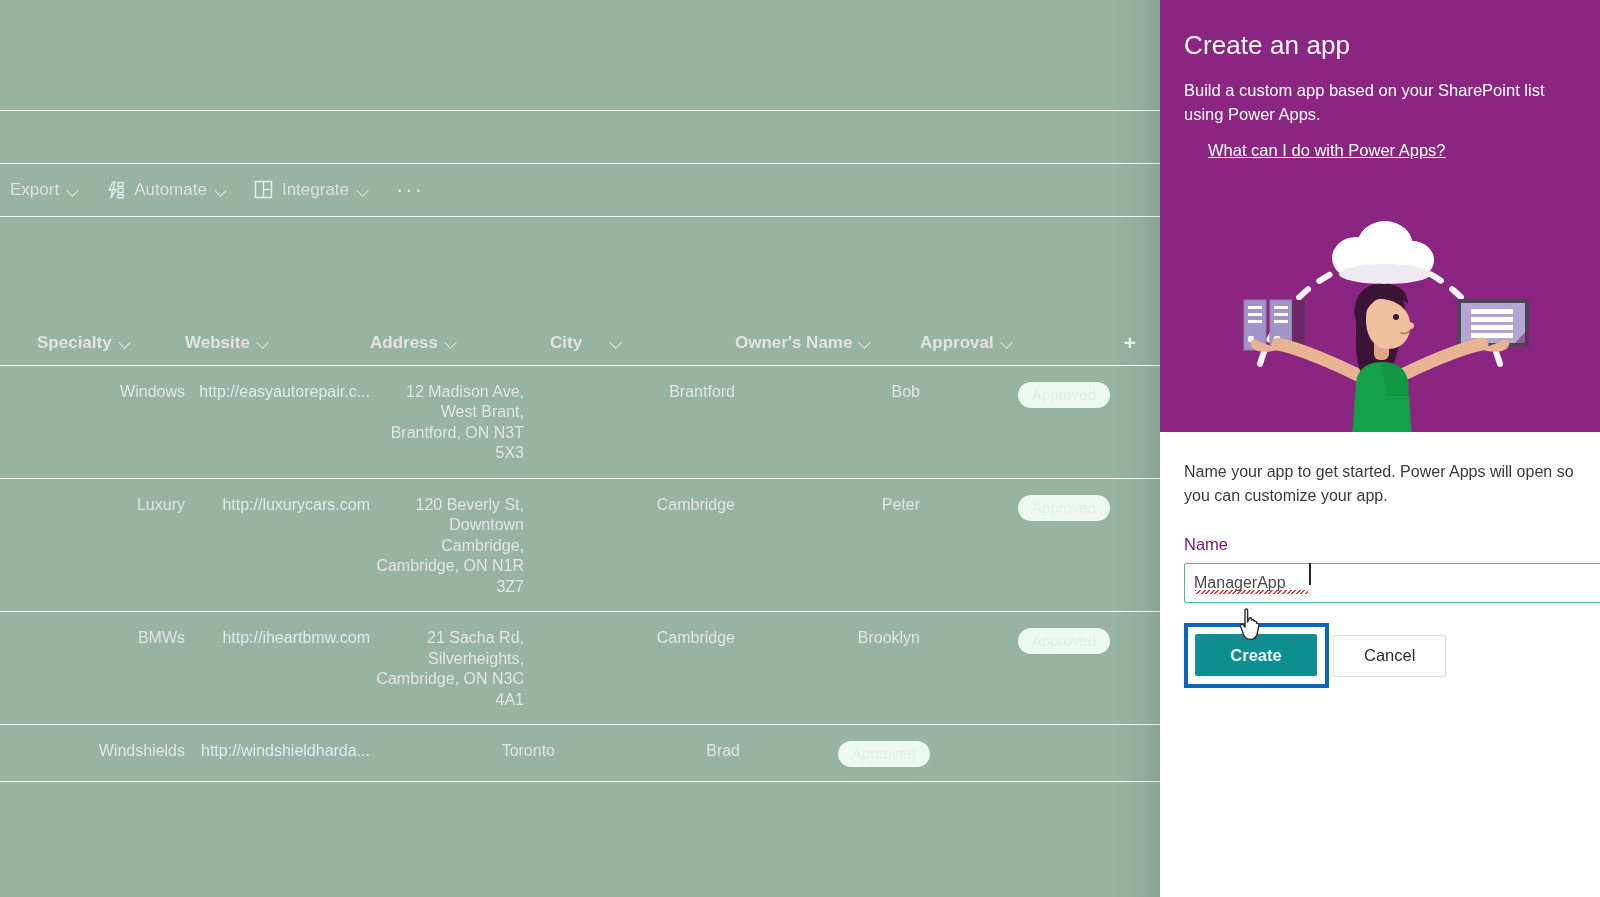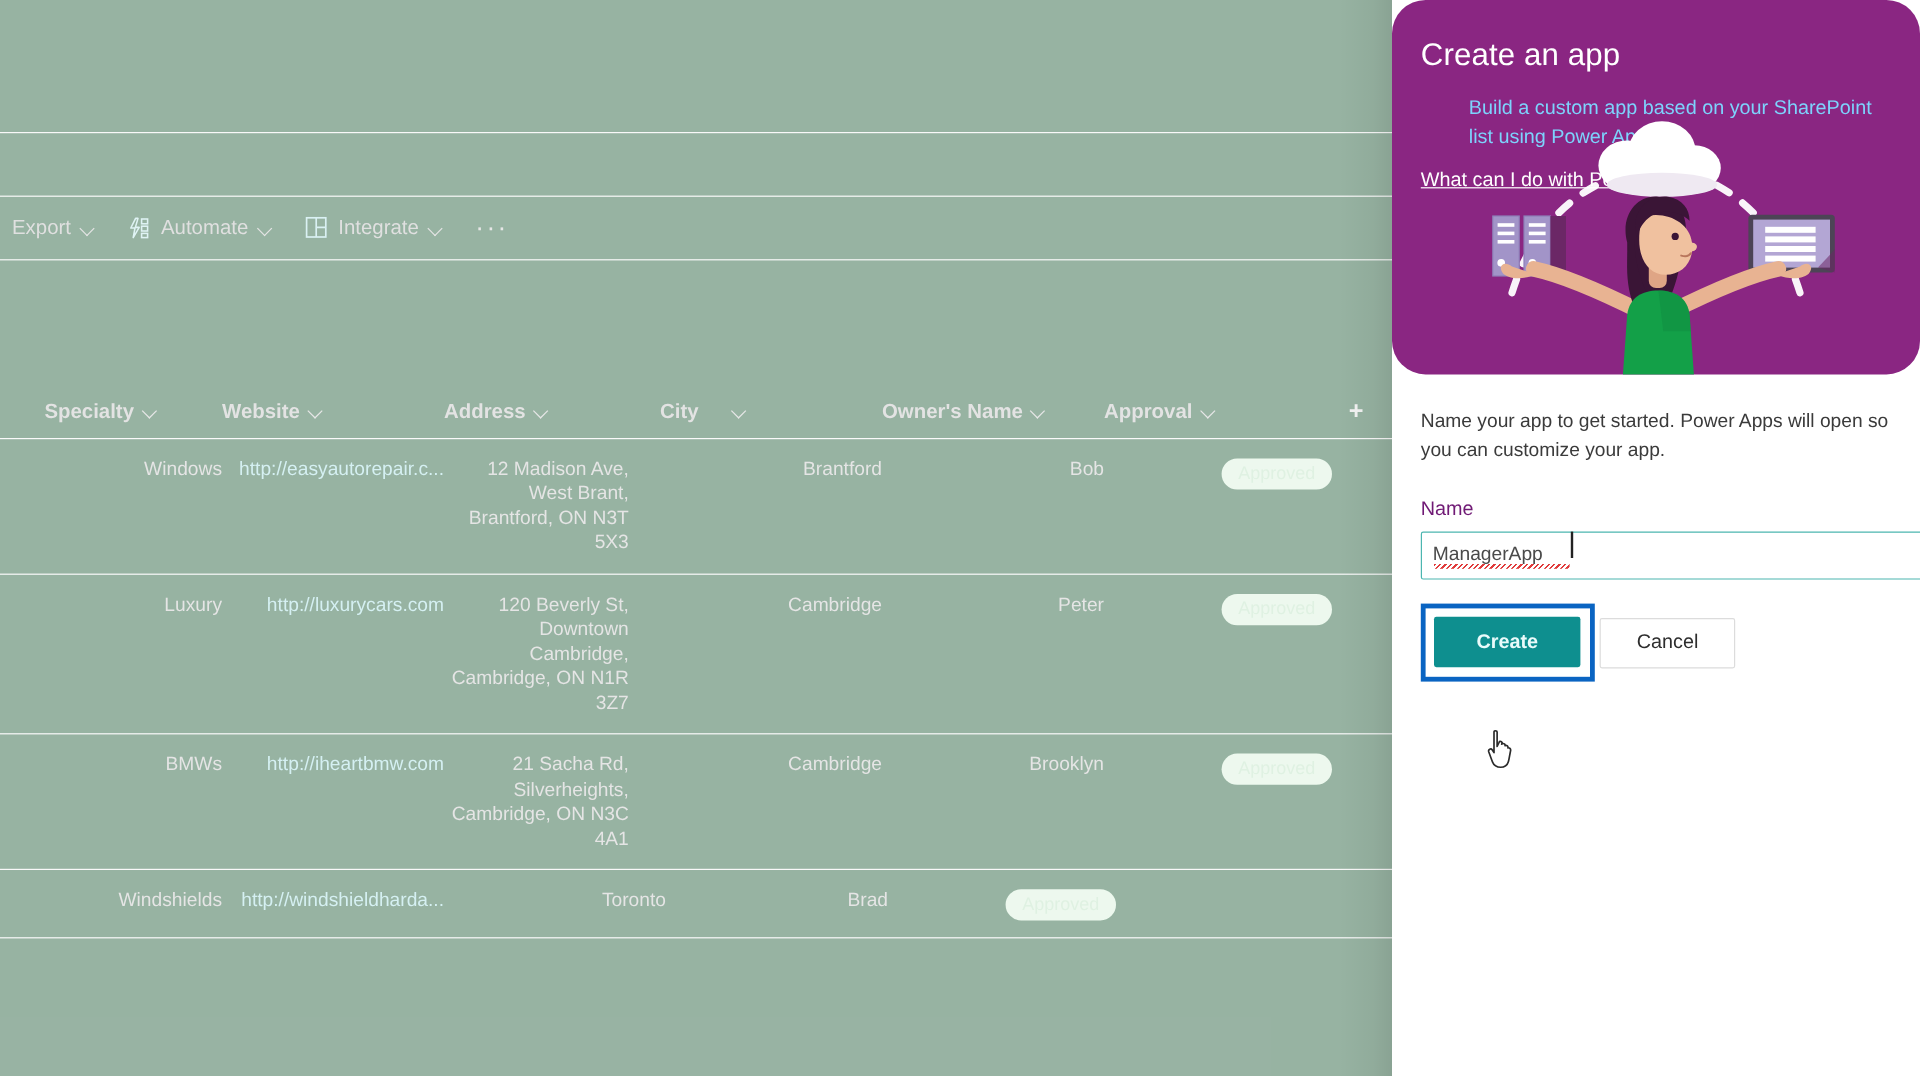--- a/index.html
+++ b/index.html
@@ -106,34 +106,35 @@
   
   .panel {
     position: absolute; right: 0; top: 0;
     width: 440px; height: 897px;
     background: #ffffff;
     display: flex; flex-direction: column;
   }
   .panel-hero {
     background: #8a2682;
     padding: 30px 24px 0 24px;
-    height: 312px; position: relative; overflow: hidden; border-radius: 28px;
+    height: 432px; position: relative; overflow: hidden;
   }
   .hero-title {
     color: #ffffff; font-size: 26px; font-weight: 400;
     margin-bottom: 18px; letter-spacing: .1px;
   }
   .hero-desc {
-    color: #7dd3fc; font-size: 16.5px; line-height: 1.45;
-    max-width: 370px; font-weight: 400; margin-left: 40px;
+    color: #ffffff; font-size: 16.5px; line-height: 1.45;
+    max-width: 370px; font-weight: 400;
   }
   .hero-link {
     display: inline-block; margin-top: 14px;
     color: #ffffff; font-size: 16.5px; text-decoration: underline;
     cursor: pointer;
+    margin-left: 24px;
   }
   .hero-art {
     position: absolute; left: 0; right: 0; bottom: -6px;
     height: 222px;
   }
   .hero-art svg { display:block; margin: 0 auto; }
 
   .panel-body { padding: 28px 24px 0 24px; }
   .body-desc { font-size: 16px; color: #3b3b3b; line-height: 1.48; }
   .field-label { margin-top: 28px; font-size: 16.5px; color: #701a75; }

